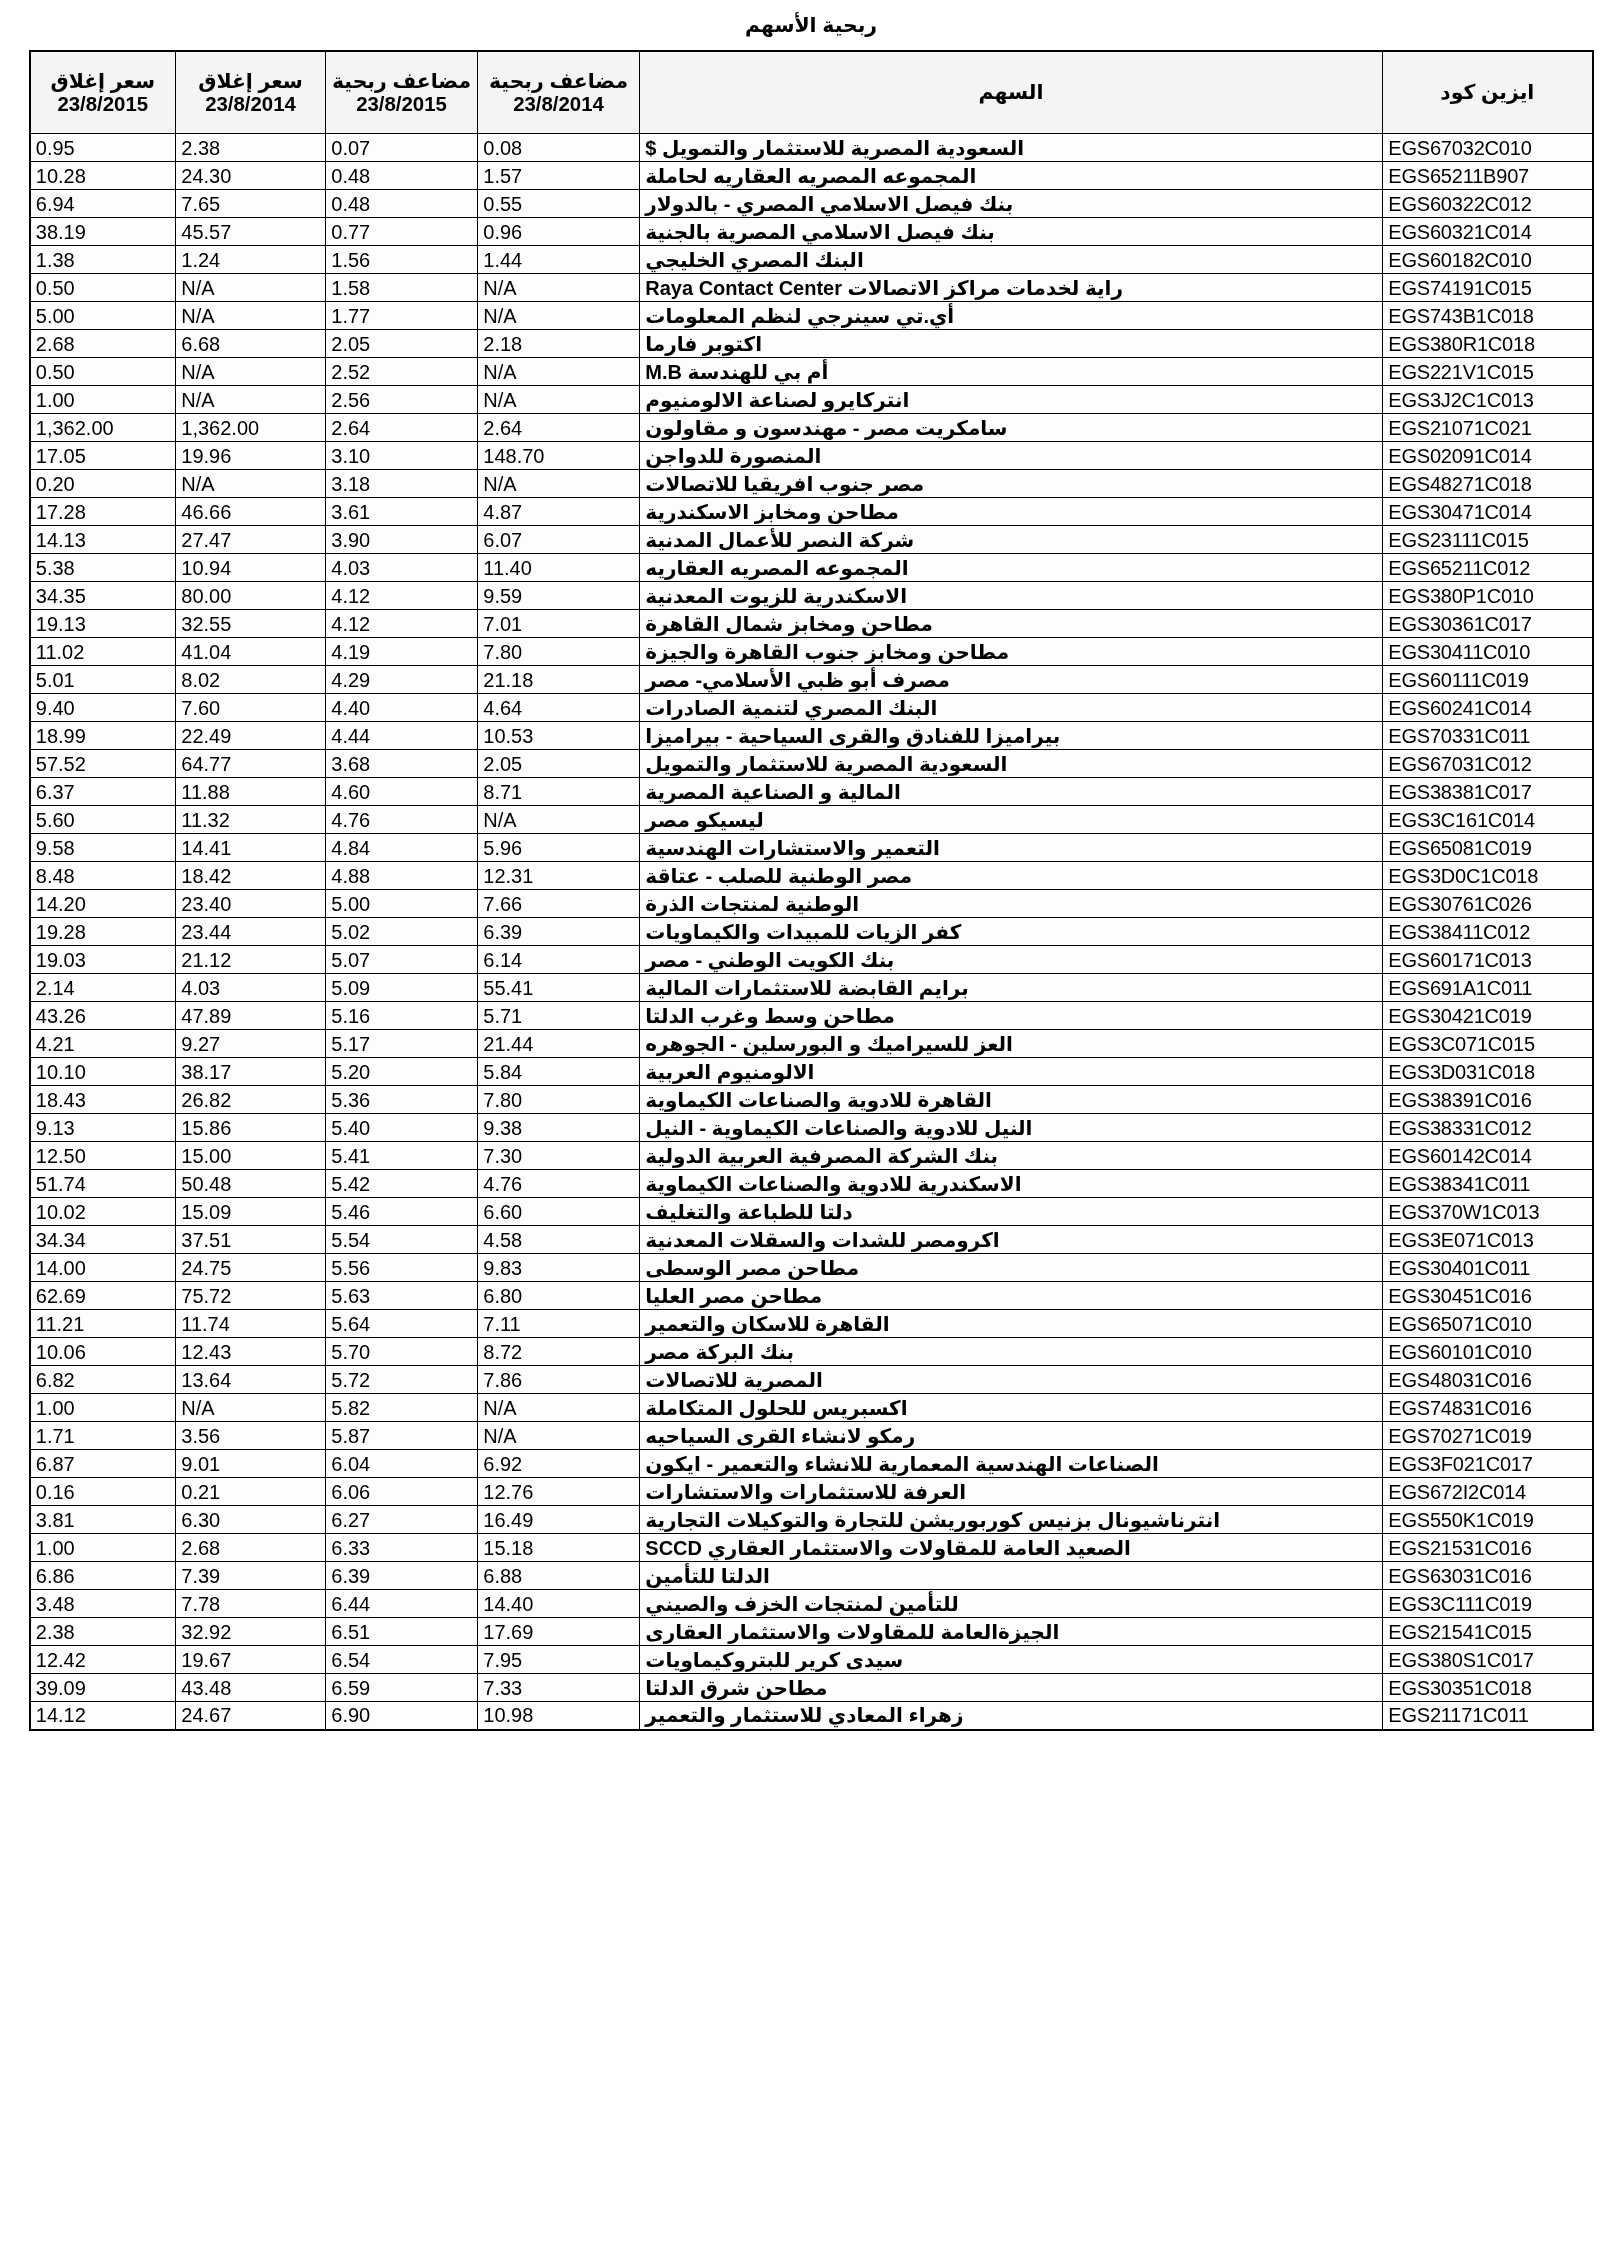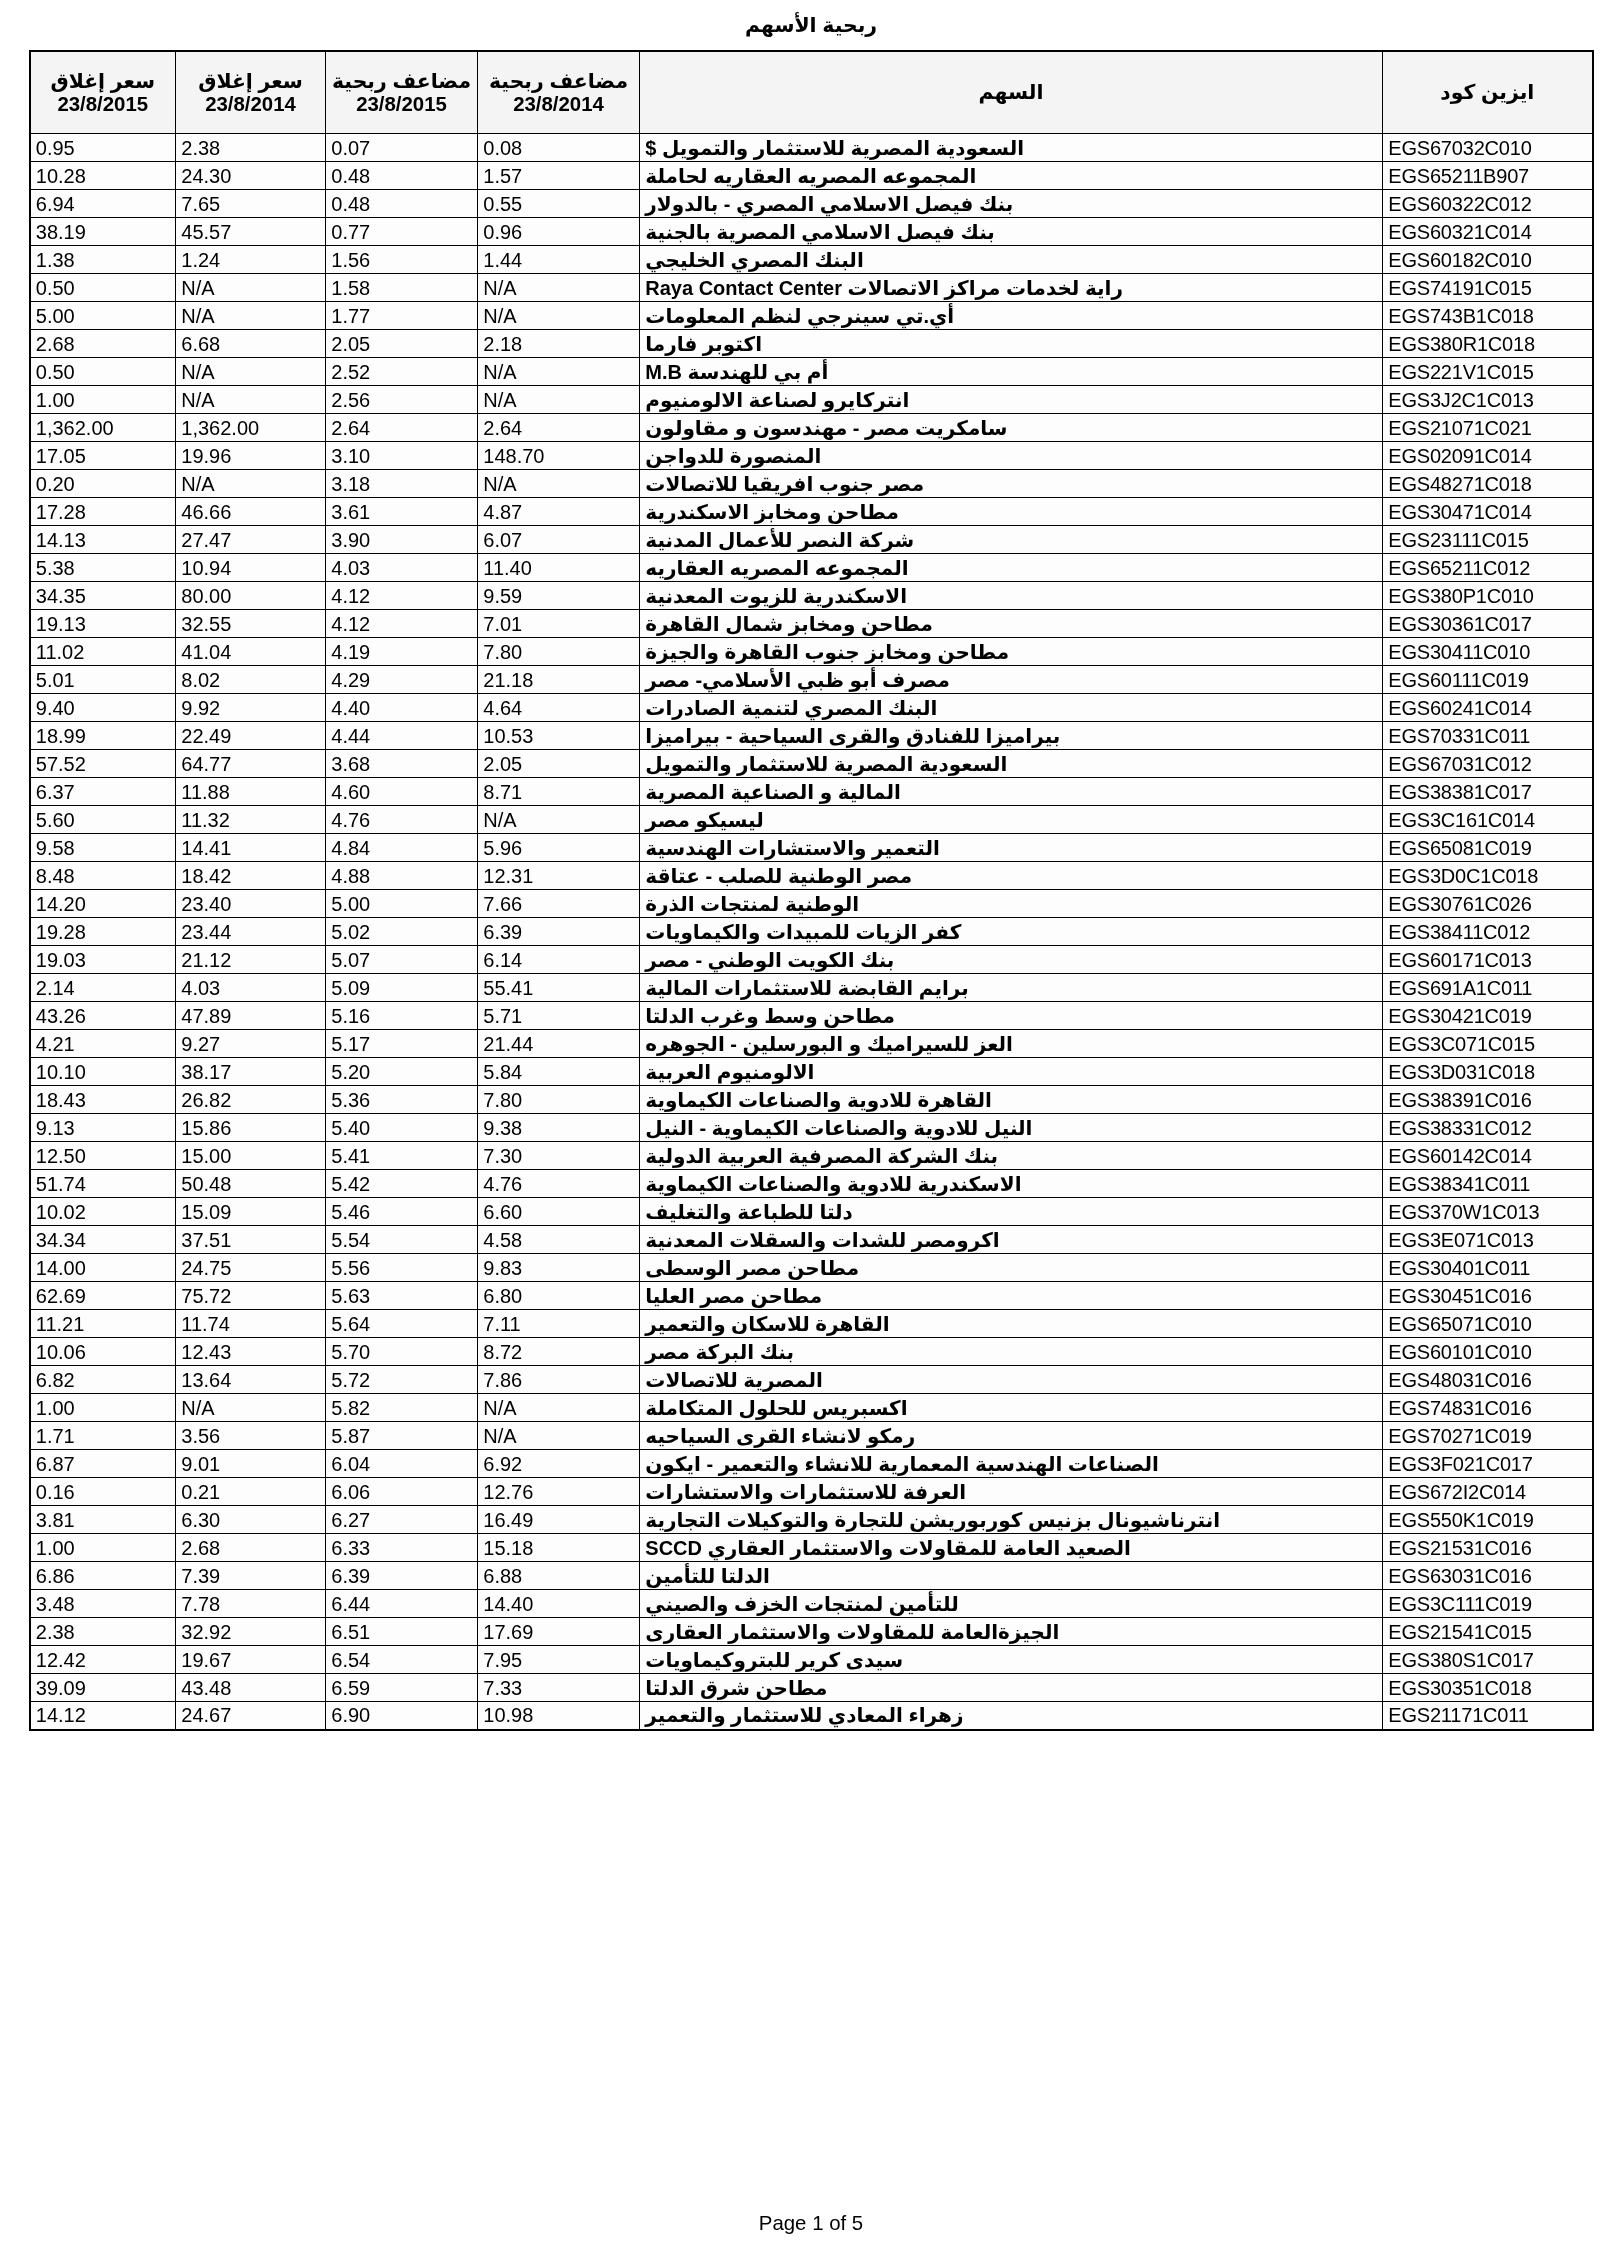--- a/index.html
+++ b/index.html
@@ -310,21 +310,21 @@
           <td class="num">21.18</td>
           <td class="num">4.29</td>
           <td class="num">8.02</td>
           <td class="num">5.01</td>
         </tr>
         <tr>
           <td class="isin">EGS60241C014</td>
           <td class="name">البنك المصري لتنمية الصادرات</td>
           <td class="num">4.64</td>
           <td class="num">4.40</td>
-          <td class="num">9.92</td>
+          <td class="num">7.60</td>
           <td class="num">9.40</td>
         </tr>
         <tr>
           <td class="isin">EGS70331C011</td>
           <td class="name">بيراميزا للفنادق والقرى السياحية - بيراميزا</td>
           <td class="num">10.53</td>
           <td class="num">4.44</td>
           <td class="num">22.49</td>
           <td class="num">18.99</td>
         </tr>
@@ -604,16 +604,15 @@
           <td class="isin">EGS21171C011</td>
           <td class="name">زهراء المعادي للاستثمار والتعمير</td>
           <td class="num">10.98</td>
           <td class="num">6.90</td>
           <td class="num">24.67</td>
           <td class="num">14.12</td>
         </tr>
       </tbody>
   </table>
 
-  <div class="footer">Page 1 of 5</div>
 
 </div>
 
 
 </body></html>

